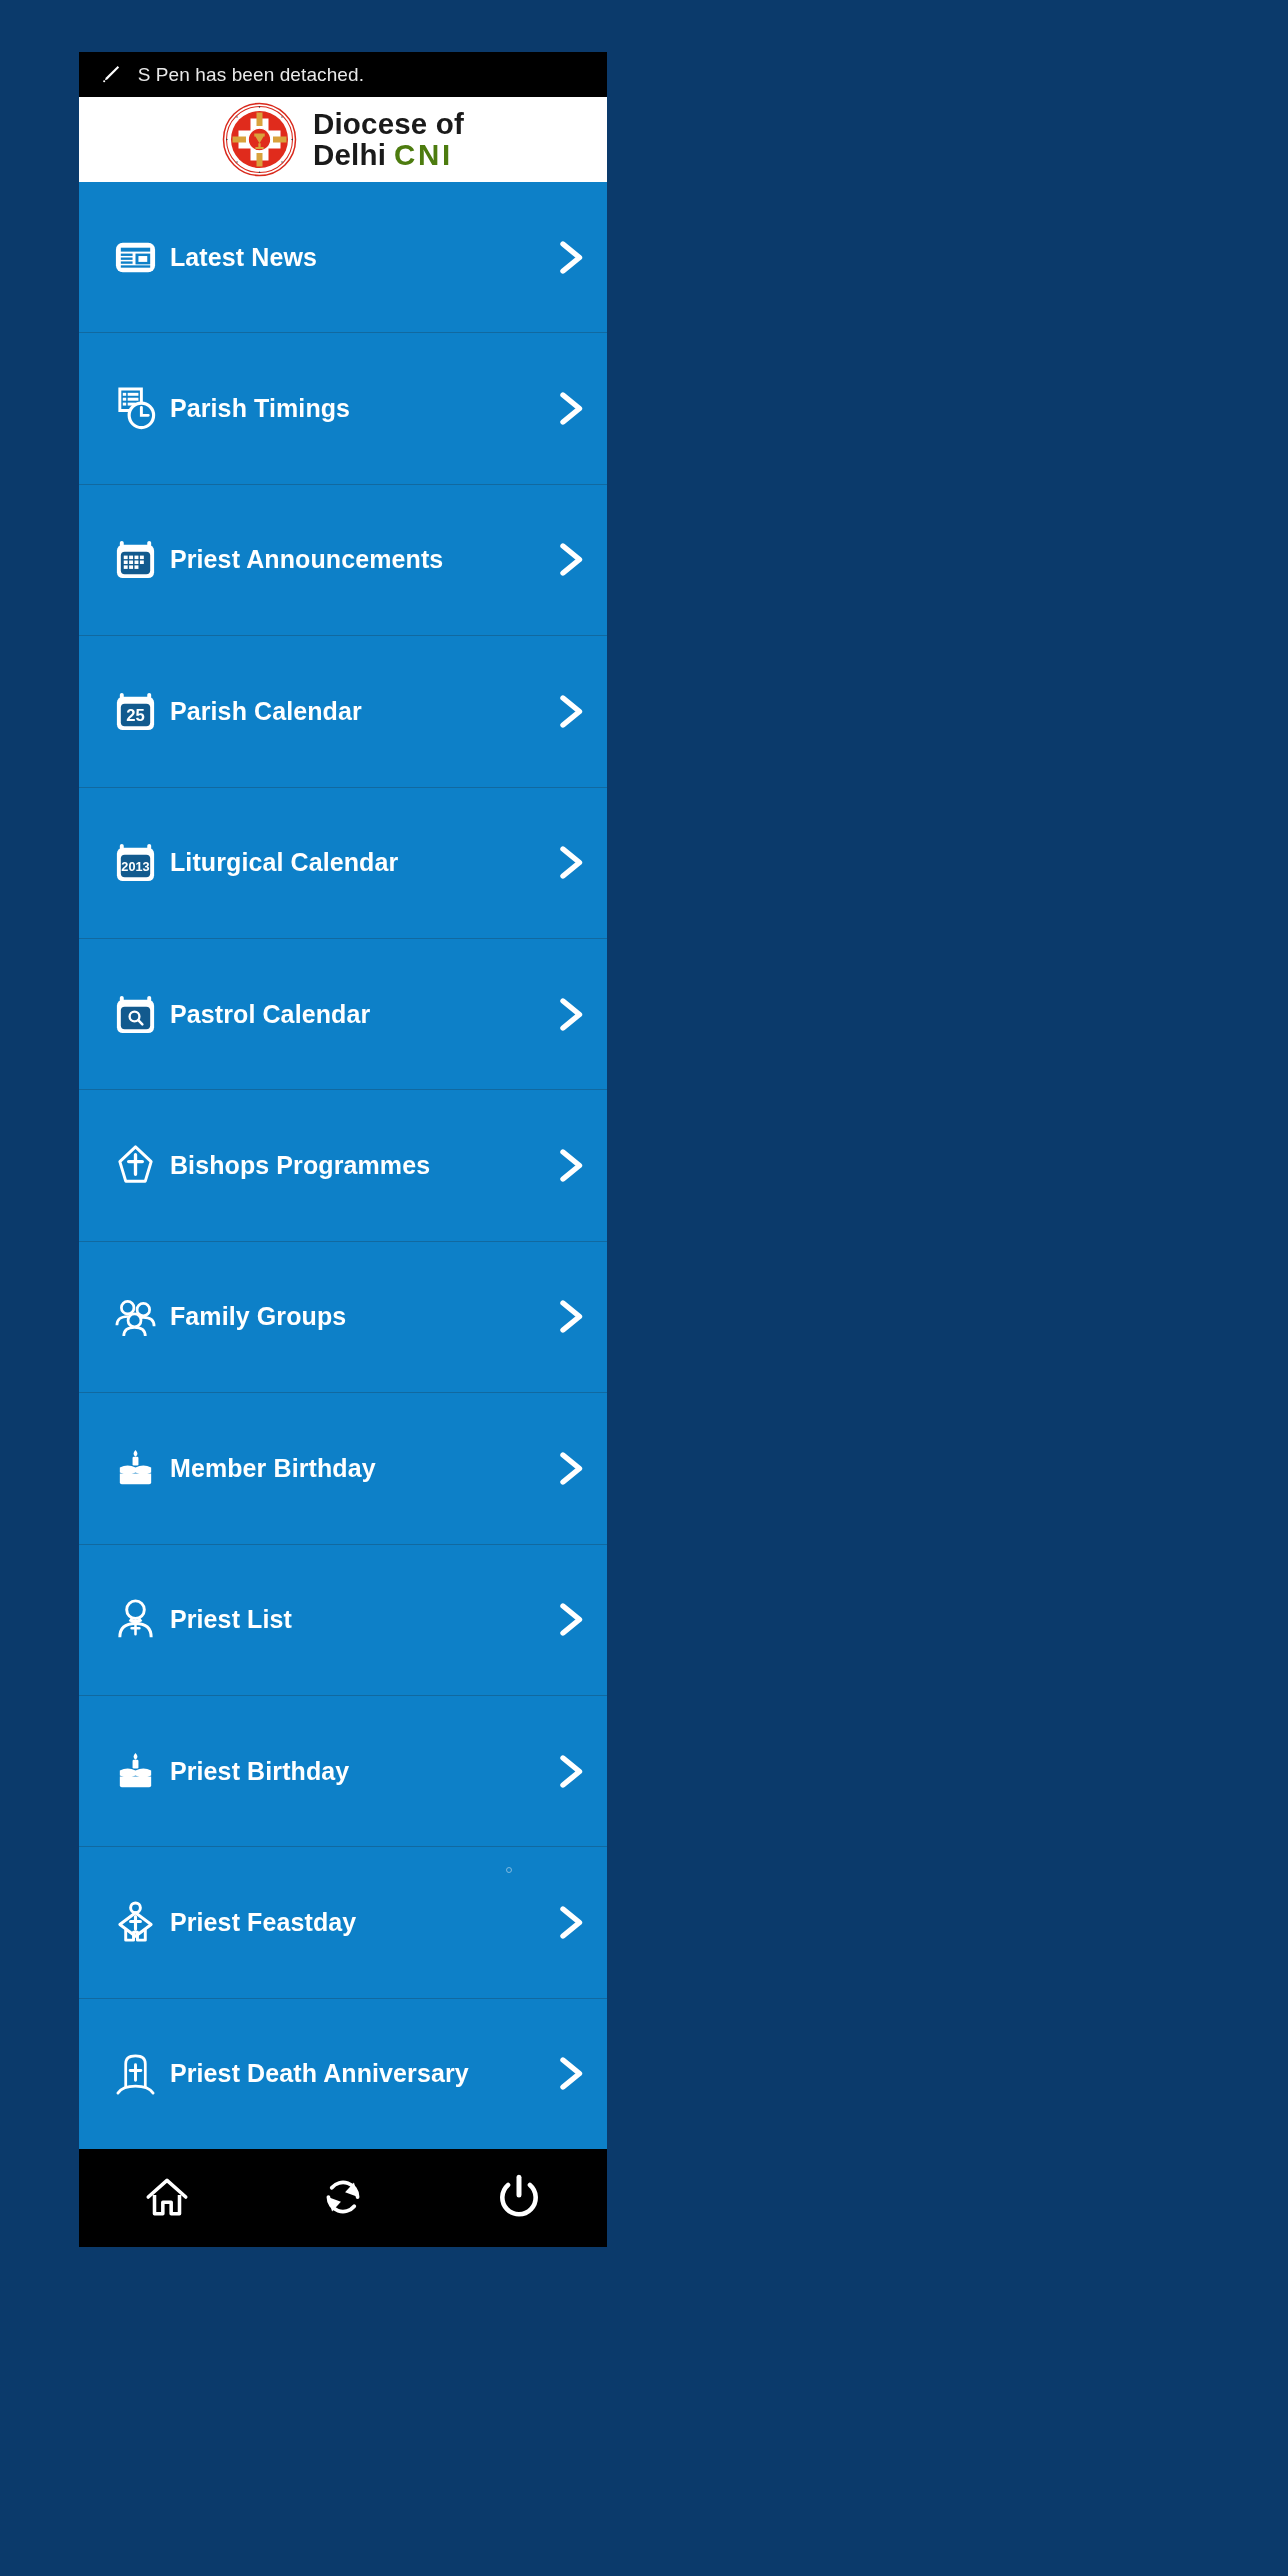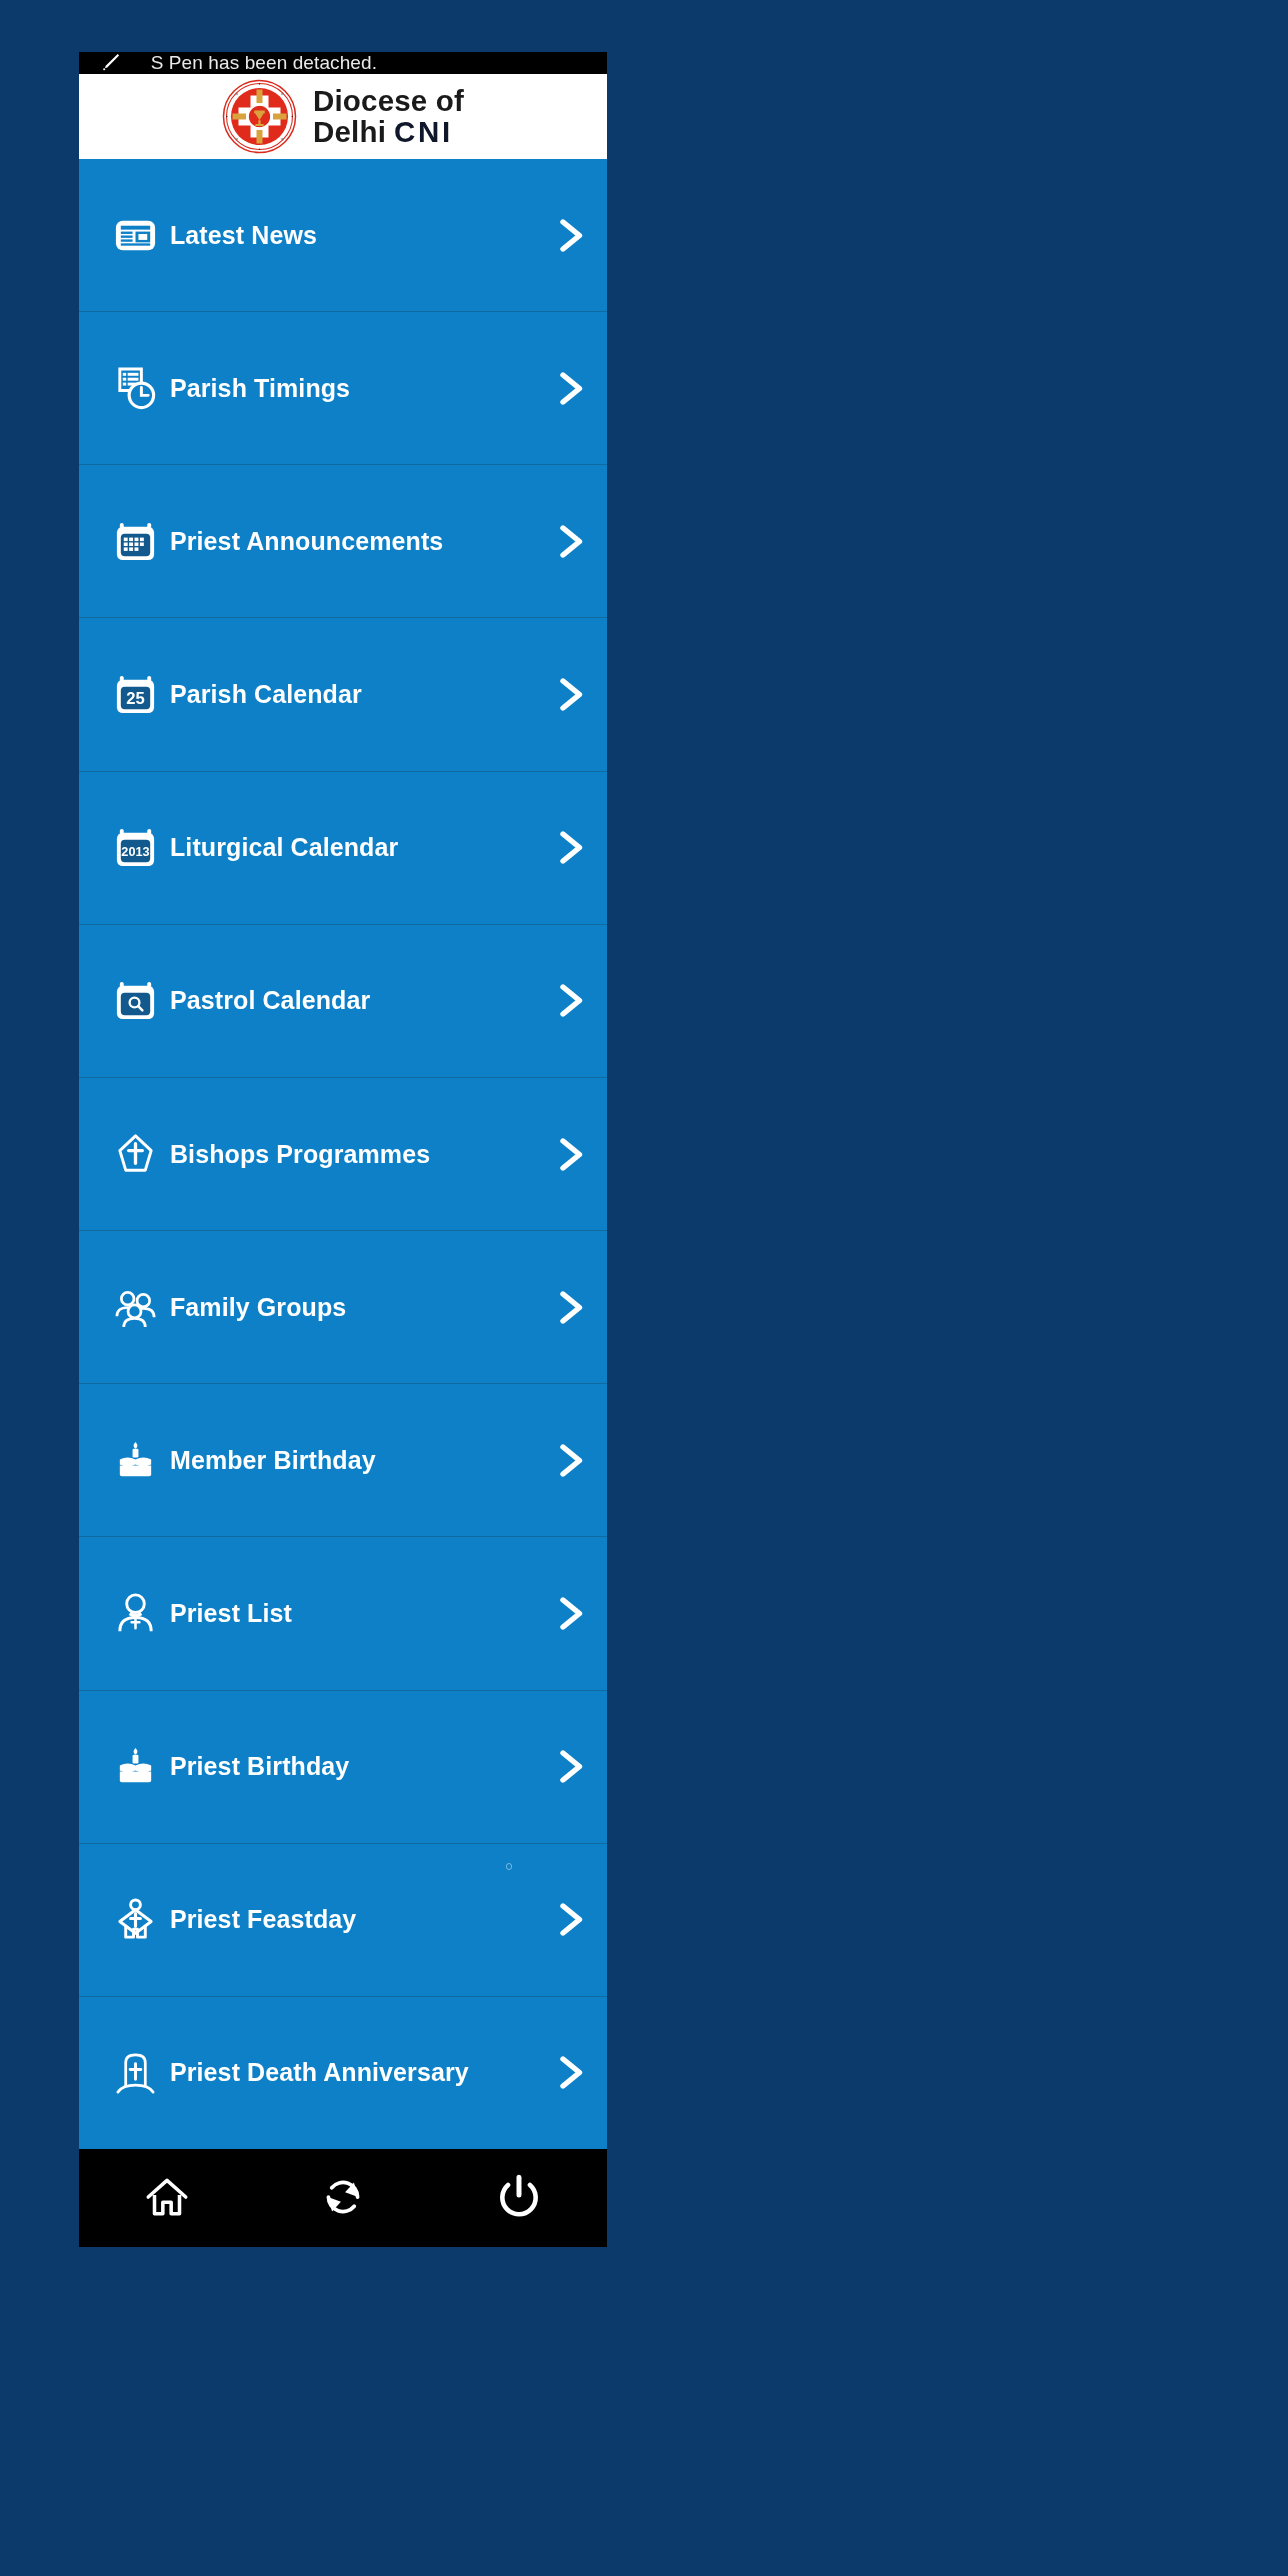--- a/index.html
+++ b/index.html
@@ -38,27 +38,26 @@
     top: 52px;
     width: 528px;
     height: 2195px;
     display: flex;
     flex-direction: column;
     overflow: hidden;
   }
 
   
   #statusbar {
-    height: 22px;
+    height: 45px;
     background: #000;
     display: flex;
-    align-items: flex-end;
+    align-items: center;
     padding-left: 19.7px;
     flex: 0 0 auto;
-    gap: 13px;
   }
   #statusbar .spen-icon {
     width: 23px;
     height: 23px;
     flex: 0 0 auto;
     margin-right: 16px;
   }
   #statusbar .status-text {
     color: #e9e9e9;
     font-size: 19px;
@@ -92,21 +91,21 @@
     line-height: 1.04;
   }
   #header .wm-line {
     font-size: 29.5px;
     font-weight: bold;
     color: #1a1a1a;
     letter-spacing: 0.2px;
     white-space: nowrap;
   }
   #header .wm-line .cni {
-    color: #0f172a;
+    color: #4d7c0f;
     letter-spacing: 2.7px;
     margin-left: 8px;
   }
 
   
   #menu {
     flex: 1 1 auto;
     background: #0b7fc6;
     display: flex;
     flex-direction: column;

